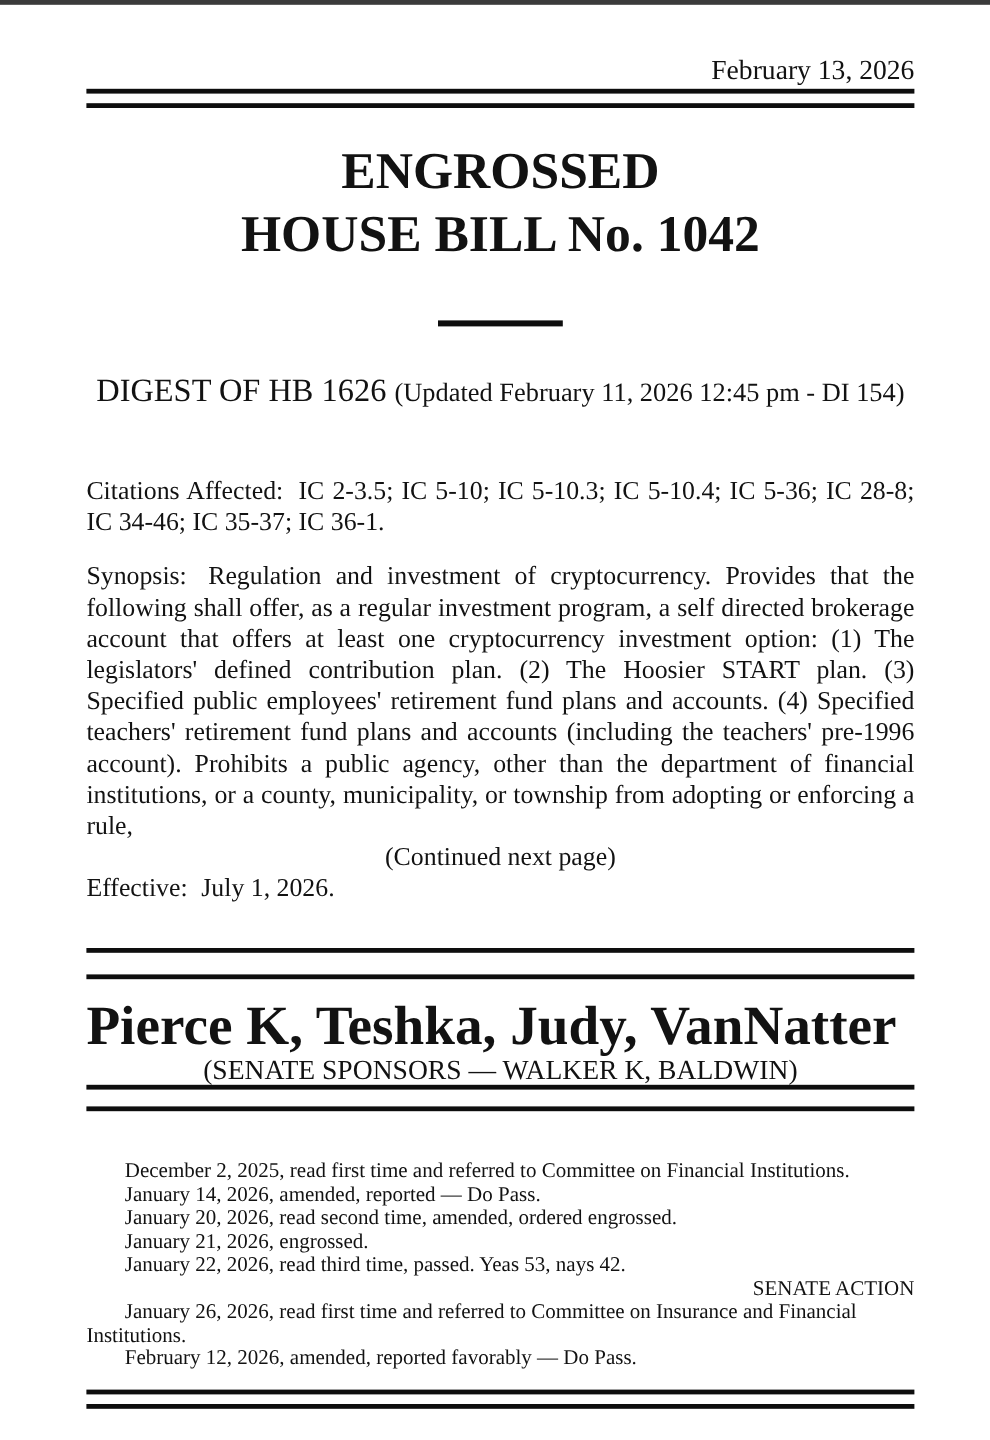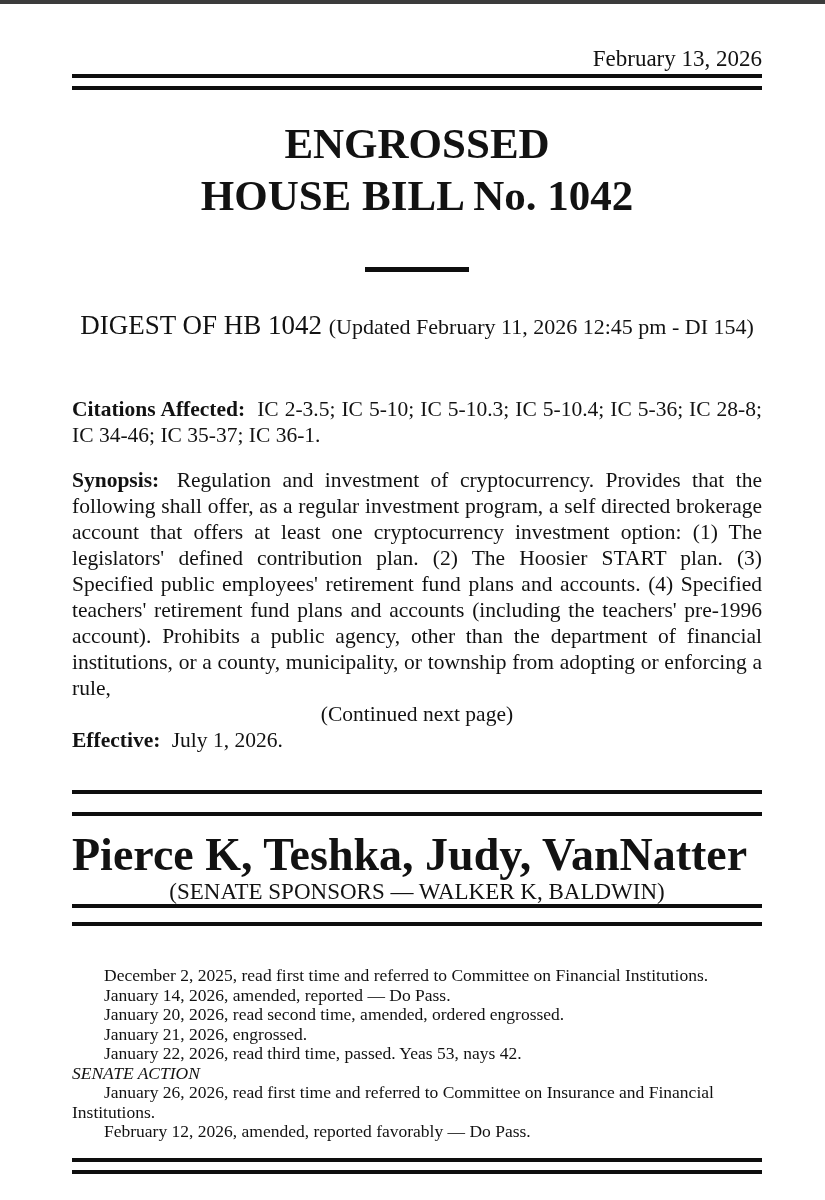--- a/index.html
+++ b/index.html
@@ -17,33 +17,33 @@
   .date-line { margin-top: 42px; text-align: right; font-size: 23px; line-height: 26px; }
   .rule-a { margin-top: 2px; }
   .rule-b { margin-top: 8px; }
   .bill-title { margin-top: 28px; text-align: center; font-weight: bold; font-size: 43px; line-height: 52px; }
   .short-rule { width: 104px; height: 5px; margin: 45px auto 0 auto; background: #0e0e0e; }
   .digest-line { margin-top: 37px; text-align: center; font-size: 27px; line-height: 32px; white-space: nowrap; }
   .digest-sub { font-size: 22px; text-align: right; }
   p.body-text { font-size: 21.5px; line-height: 26px; text-align: justify; }
   .citations-para { margin-top: 53px; }
   .synopsis-para { margin-top: 19px; }
-  .label { font-weight: bold; }
+  .label { font-weight: normal; }
   .after-label { margin-left: 6px; }
   .continued-line { text-align: center; font-size: 21.5px; line-height: 26px; }
   .effective-para { text-align: left; }
   .rule-c { margin-top: 37px; }
   .rule-d { margin-top: 18px; }
   .authors-line { margin-top: 13px; text-align: left; font-weight: bold; font-size: 46px; line-height: 52px; white-space: nowrap; }
   .sponsors-line { text-align: center; font-size: 23px; line-height: 22px; }
   .rule-e { margin-top: 1px; }
   .rule-f { margin-top: 14px; }
   .history { margin-top: 40px; font-size: 17.5px; line-height: 19.5px; }
   .history p { text-indent: 32px; }
-  .history .action-heading { text-align: left; text-indent: 0; font-style: italic; }
+  .history .action-heading { text-align: right; text-indent: 0; }
   .rule-g { margin-top: 16px; }
   .rule-h { margin-top: 8px; }
 </style>
 </head>
 <body>
 
 <div class="page">
   <div class="topbar"></div>
 
   <div class="content">
@@ -54,21 +54,21 @@
     <div class="rule rule-b"></div>
 
     <div class="bill-title">
       <div>ENGROSSED</div>
       <div>HOUSE BILL No. 1042</div>
     </div>
 
     <div class="short-rule"></div>
 
     <div class="digest-line">
-      <span>DIGEST OF HB 1042</span>
+      <span>DIGEST OF HB 1626</span>
       <span class="digest-sub">(Updated February 11, 2026 12:45 pm - DI 154)</span>
     </div>
 
     <p class="body-text citations-para">
       <span class="label">Citations Affected:</span>
       <span class="after-label">IC 2-3.5; IC 5-10; IC 5-10.3; IC 5-10.4; IC 5-36; IC 28-8; IC 34-46; IC 35-37; IC 36-1.</span>
     </p>
 
     <p class="body-text synopsis-para">
       <span class="label">Synopsis:</span>

